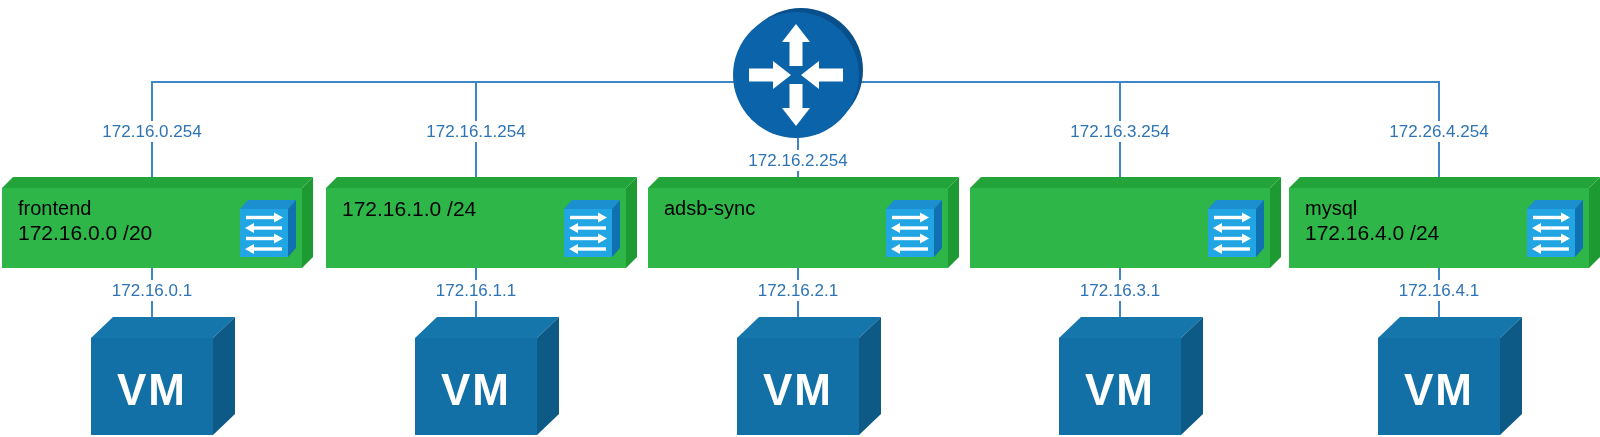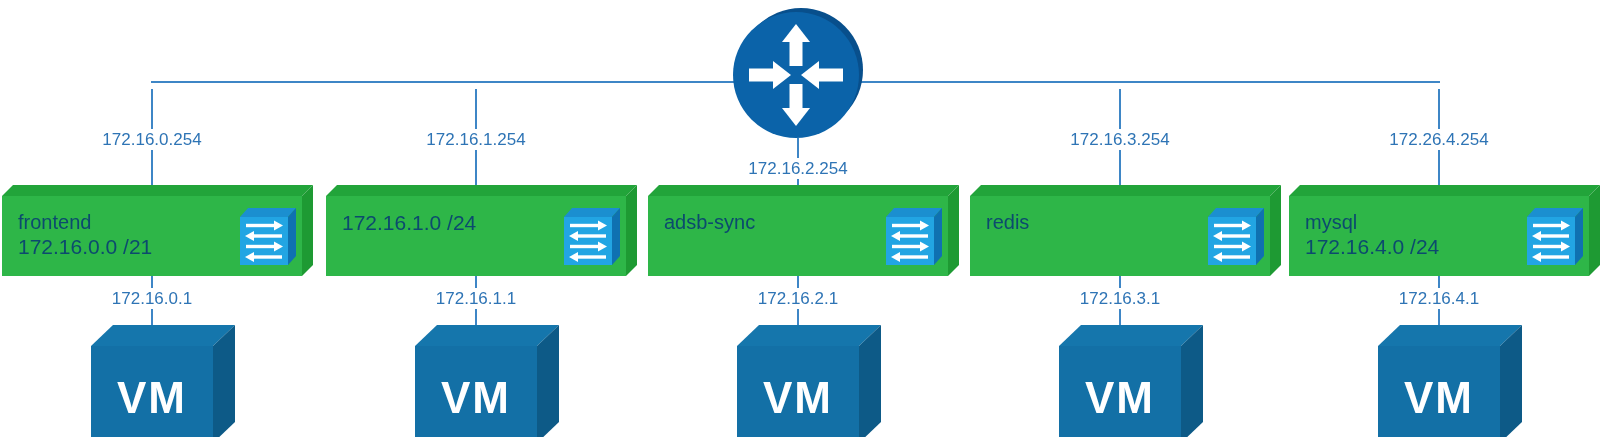--- a/index.html
+++ b/index.html
@@ -10,21 +10,21 @@
     background: #ffffff;
     overflow: hidden;
     font-family: "Liberation Sans", sans-serif;
   }
   
   .trunk {
     position: absolute; left: 151px; top: 81px;
     width: 1289px; height: 2px;
     background: var(--line, #3E86C6);
   }
-  .col { position: absolute; top: 8px; width: 312px; height: 388px; }
+  .col { position: absolute; top: 0; width: 312px; height: 388px; }
   .vline {
     position: absolute; left: 149px; width: 2px;
     background: var(--line, #3E86C6);
   }
   .vline-top { top: 81px; height: 109px; }
   .col-center .vline-top { top: 130px; height: 60px; }
   .vline-bottom { top: 268px; height: 62px; }
 
   .net-label {
     position: absolute; left: 150px; transform: translateX(-50%);
@@ -34,22 +34,22 @@
   }
   .gw-label { top: 121px; }
   .col-center .gw-label { top: 150px; }
   .ip-label { top: 280px; }
 
   
   .subnet-box {
     position: absolute; left: 0; top: 188px;
     width: 300px; height: 80px; box-sizing: border-box;
     background: var(--green, #2EB648);
-    color: #0c4a6e;
-    padding: 14px 0 0 16px;
+    color: #000000;
+    padding: 8px 0 0 16px;
   }
   .subnet-box::before { 
     content: ""; position: absolute; left: 0; top: -11px;
     width: 311px; height: 11px;
     background: var(--green-top, #22A43A);
     clip-path: polygon(11px 0, 100% 0, 300px 100%, 0 100%);
   }
   .subnet-box::after { 
     content: ""; position: absolute; left: 300px; top: -11px;
     width: 11px; height: 91px;
@@ -88,21 +88,21 @@
 
   <div class="trunk"></div>
 
   <div class="col" style="left:2px">
     <div class="vline vline-top"></div>
     <div class="vline vline-bottom"></div>
     <div class="net-label gw-label">172.16.0.254</div>
     <div class="net-label ip-label">172.16.0.1</div>
     <div class="subnet-box">
       <div class="subnet-name">frontend</div>
-      <div class="subnet-cidr">172.16.0.0 /21</div>
+      <div class="subnet-cidr">172.16.0.0 /20</div>
       <svg class="switch-svg" width="60" height="60" viewBox="0 0 60 60">
         <polygon class="sw-top" points="2,11 10,2 58,2 50,11"></polygon>
         <polygon class="sw-side" points="50,11 58,2 58,50 50,59"></polygon>
         <rect class="sw-front" x="2" y="11" width="48" height="48"></rect>
         <g stroke="#ffffff" stroke-width="3.4">
           <line x1="8" y1="19.5" x2="36" y2="19.5"></line>
           <line x1="16" y1="30" x2="44" y2="30"></line>
           <line x1="8" y1="40.5" x2="36" y2="40.5"></line>
           <line x1="16" y1="51" x2="44" y2="51"></line>
         </g>
@@ -181,21 +181,20 @@
       <text class="vm-text" x="61" y="88" text-anchor="middle">VM</text>
     </svg>
   </div>
 
   <div class="col" style="left:970px">
     <div class="vline vline-top"></div>
     <div class="vline vline-bottom"></div>
     <div class="net-label gw-label">172.16.3.254</div>
     <div class="net-label ip-label">172.16.3.1</div>
     <div class="subnet-box">
-      <div class="subnet-name">redis</div>
       <svg class="switch-svg" width="60" height="60" viewBox="0 0 60 60">
         <polygon class="sw-top" points="2,11 10,2 58,2 50,11"></polygon>
         <polygon class="sw-side" points="50,11 58,2 58,50 50,59"></polygon>
         <rect class="sw-front" x="2" y="11" width="48" height="48"></rect>
         <g stroke="#ffffff" stroke-width="3.4">
           <line x1="8" y1="19.5" x2="36" y2="19.5"></line>
           <line x1="16" y1="30" x2="44" y2="30"></line>
           <line x1="8" y1="40.5" x2="36" y2="40.5"></line>
           <line x1="16" y1="51" x2="44" y2="51"></line>
         </g>

